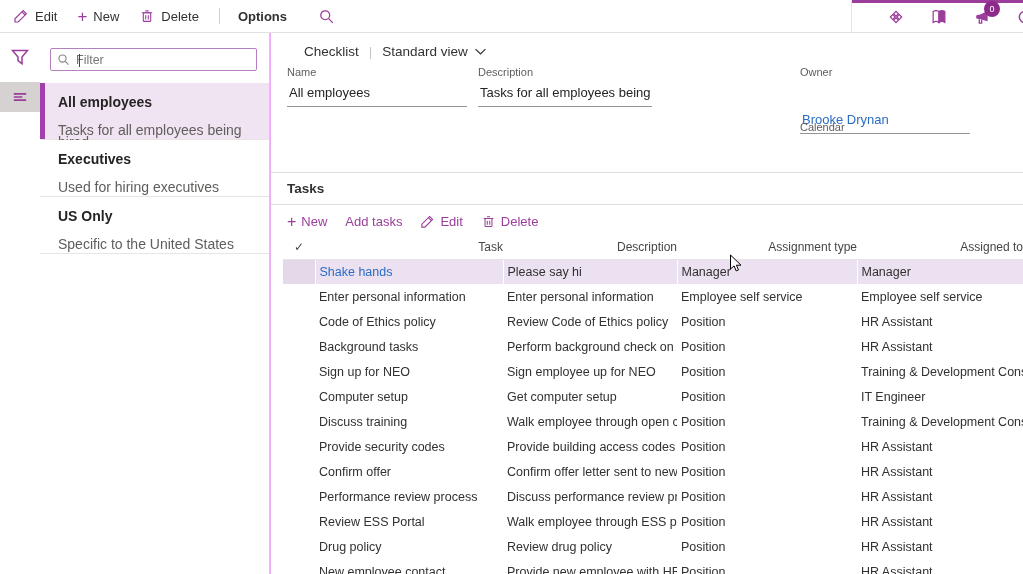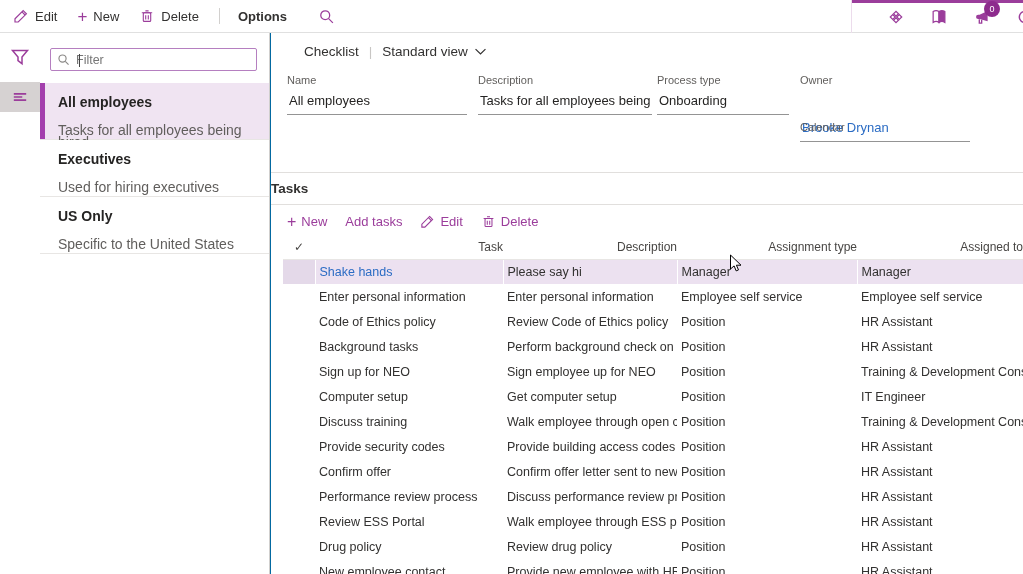--- a/index.html
+++ b/index.html
@@ -11,21 +11,21 @@
     --row-sel-check:#e4d9e9;
     --link:#2b6cc4;
     --text:#323130;
     --text-gray:#605e5c;
     --line:#e1dfdd;
     --field-line:#949494;
   }
   *{margin:0;padding:0;box-sizing:border-box;}
   html,body{background:#fff;}
   .screen{
-    position:relative;width:1023px;height:574px;overflow:hidden;background:#0369a1;
+    position:relative;width:1023px;height:574px;overflow:hidden;background:#f0abfc;
     font-family:"Liberation Sans","DejaVu Sans",sans-serif;color:var(--text);
   }
   svg{display:block;}
   button{font-family:inherit;background:none;border:none;cursor:pointer;}
 
   
   .topbar{position:absolute;top:0;left:0;right:0;height:33px;border-bottom:1px solid #e0e0e0;background:#fff;display:flex;align-items:center;padding-left:13px;}
   .tb-btn{display:flex;align-items:center;gap:6px;font-size:13px;color:var(--text);margin-right:20px;height:33px;}
   .tb-btn .plus-glyph{font-size:17px;line-height:1;color:var(--accent);font-weight:400;}
   .tb-options{font-weight:bold;margin-right:31px;}
@@ -58,34 +58,34 @@
   .side-item.selected .stripe{display:block;}
   .side-item-title{font-size:14px;font-weight:bold;color:#252423;line-height:16px;}
   .side-item-sub{font-size:14px;color:var(--text-gray);margin-top:14px;line-height:12px;}
 
   
   .main{position:absolute;left:271px;top:33px;right:0;bottom:0;background:#fff;}
   .view-header{position:absolute;top:11px;left:33px;display:flex;align-items:center;gap:10px;font-size:13.5px;color:var(--text);}
   .vh-sep{color:#c8c6c4;}
   .vh-view{display:flex;align-items:center;gap:7px;font-size:13.5px;color:var(--text);padding:0;}
 
-  .field{position:absolute;top:41px;}
+  .field{position:absolute;top:33px;}
   .f-label{font-size:11px;color:var(--text-gray);margin-bottom:5px;}
   .f-value{font-size:13px;color:#252423;padding:2px 0 6px 2px;border-bottom:1px solid var(--field-line);white-space:nowrap;overflow:hidden;}
   .f-value.link{color:var(--link);cursor:pointer;margin-top:32px;}
   .f-name{left:16px;width:180px;}
   .f-desc{left:207px;width:174px;}
   .f-ptype{left:386px;width:132px;}
   .f-owner{left:529px;width:170px;}
   .f-cal{left:529px;width:170px;top:88px;}
 
   .hdiv{position:absolute;top:139px;left:0;right:0;height:1px;background:var(--line);}
 
   .tasks{position:absolute;top:140px;left:0;right:0;bottom:0;}
-  .tasks-title{height:32px;line-height:32px;font-size:13.5px;font-weight:bold;border-bottom:1px solid var(--line);}
+  .tasks-title{height:32px;line-height:32px;padding-left:16px;font-size:13.5px;font-weight:bold;border-bottom:1px solid var(--line);}
   .tasks-toolbar{height:33px;display:flex;align-items:center;padding-left:16px;gap:18px;}
   .tt-btn{display:flex;align-items:center;gap:5px;color:var(--accent);font-size:13px;height:33px;}
   .tt-btn .plus-glyph{font-size:16px;line-height:1;color:var(--accent);}
 
   table.grid{border-collapse:collapse;table-layout:fixed;width:calc(100% - 12px);margin-left:12px;}
   .grid col.c-check{width:32px;}
   .grid col.c-task{width:188px;}
   .grid col.c-desc{width:174px;}
   .grid col.c-assign{width:180px;}
   .grid thead th{height:21px;font-weight:normal;font-size:12px;color:#484644;text-align:right;padding:0 0 2px 4px;border-bottom:1px solid #e8e6e4;white-space:nowrap;}
@@ -236,24 +236,20 @@
       </button>
     </div>
 
     <div class="field f-name">
       <div class="f-label">Name</div>
       <div class="f-value">All employees</div>
     </div>
     <div class="field f-desc">
       <div class="f-label">Description</div>
       <div class="f-value">Tasks for all employees being hi...</div>
-    </div>
-    <div class="field f-ptype">
-      <div class="f-label">Process type</div>
-      <div class="f-value">Onboarding</div>
     </div>
     <div class="field f-owner">
       <div class="f-label">Owner</div>
       <div class="f-value link">Brooke Drynan</div>
     </div>
     <div class="field f-cal">
       <div class="f-label">Calendar</div>
     </div>
 
     <div class="hdiv"></div>

